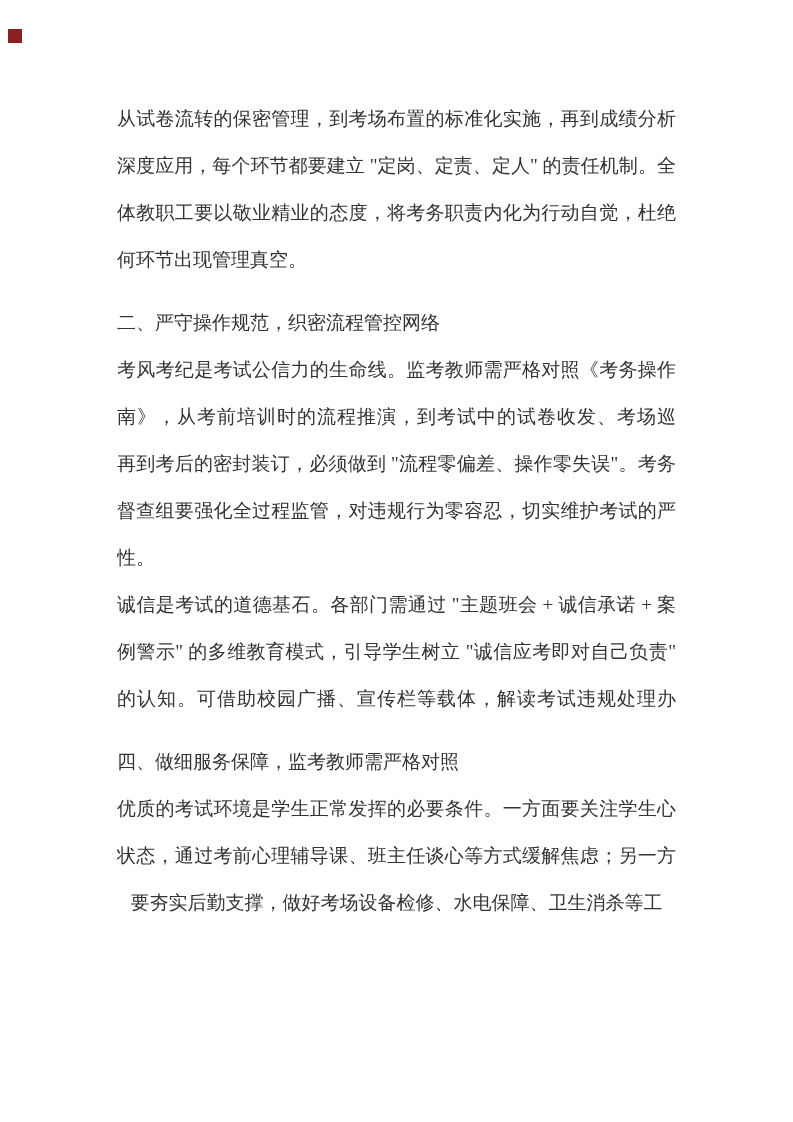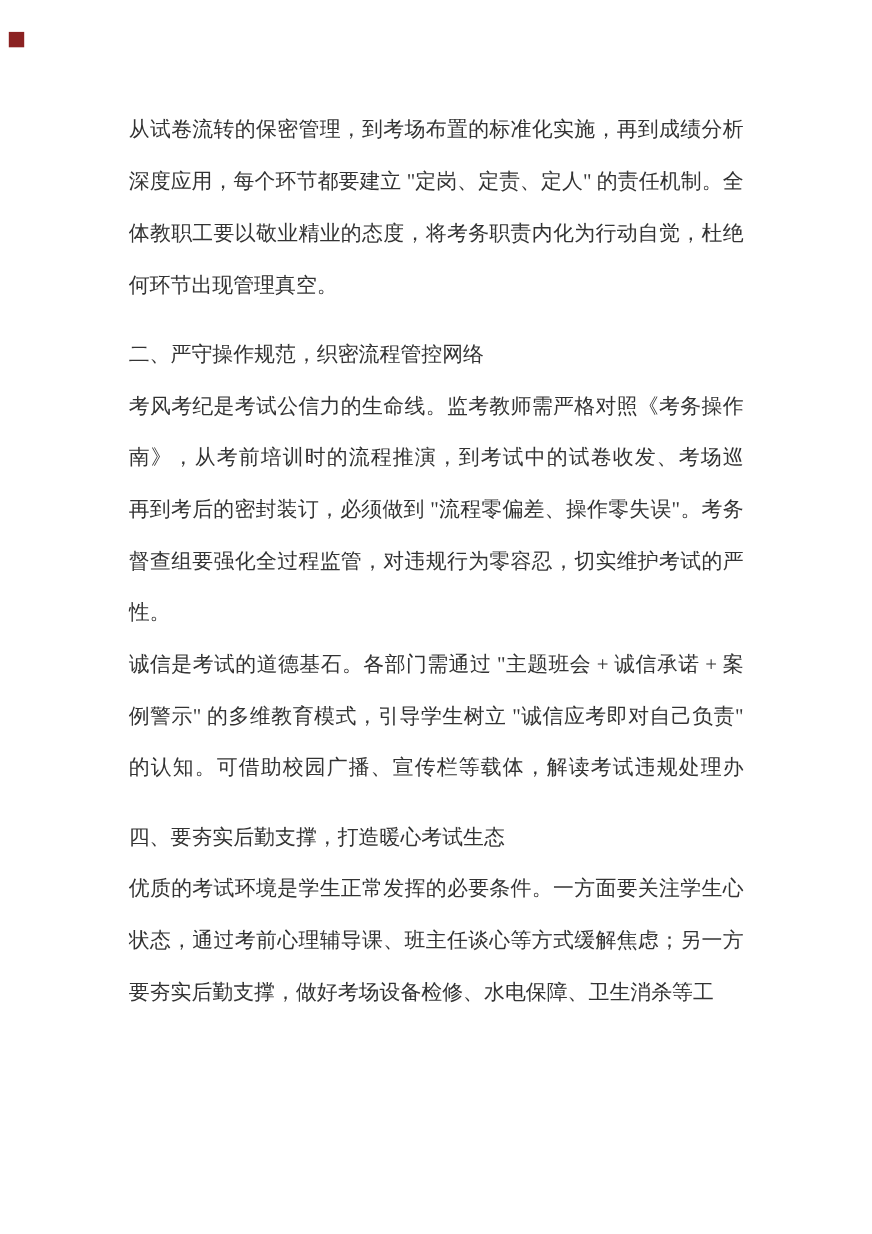--- a/index.html
+++ b/index.html
@@ -44,21 +44,21 @@
     white-space: normal;
     overflow: hidden;
     color: #333333;
   }
   .tline.justified {
     text-align: justify;
     text-align-last: justify;
     text-justify: inter-character;
   }
   .tline.final {
-    text-align: left;
+    text-align: center;
     text-align-last: left;
   }
   .tline.heading-line {
     text-align: center;
     text-align-last: left;
   }
 </style>
 </head>
 <body>
 
@@ -80,21 +80,21 @@
         <div class="tline justified">再到考后的密封装订，必须做到 "流程零偏差、操作零失误"。考务</div>
         <div class="tline justified">督查组要强化全过程监管，对违规行为零容忍，切实维护考试的严肃</div>
         <div class="tline final">性。</div>
       </div>
       <div class="block paragraph">
         <div class="tline justified">诚信是考试的道德基石。各部门需通过 "主题班会 + 诚信承诺 + 案</div>
         <div class="tline justified">例警示" 的多维教育模式，引导学生树立 "诚信应考即对自己负责"</div>
         <div class="tline justified">的认知。可借助校园广播、宣传栏等载体，解读考试违规处理办法，</div>
       </div>
       <div class="block heading">
-        <div class="tline heading-line">四、要夯实后勤支撑，打造暖心考试生态</div>
+        <div class="tline heading-line">四、做细服务保障，监考教师需严格对照</div>
       </div>
       <div class="block paragraph">
         <div class="tline justified">优质的考试环境是学生正常发挥的必要条件。一方面要关注学生心理</div>
         <div class="tline justified">状态，通过考前心理辅导课、班主任谈心等方式缓解焦虑；另一方面</div>
         <div class="tline final">要夯实后勤支撑，做好考场设备检修、水电保障、卫生消杀等工作。</div>
       </div>
     </div>
 </div>
 
 </body></html>

